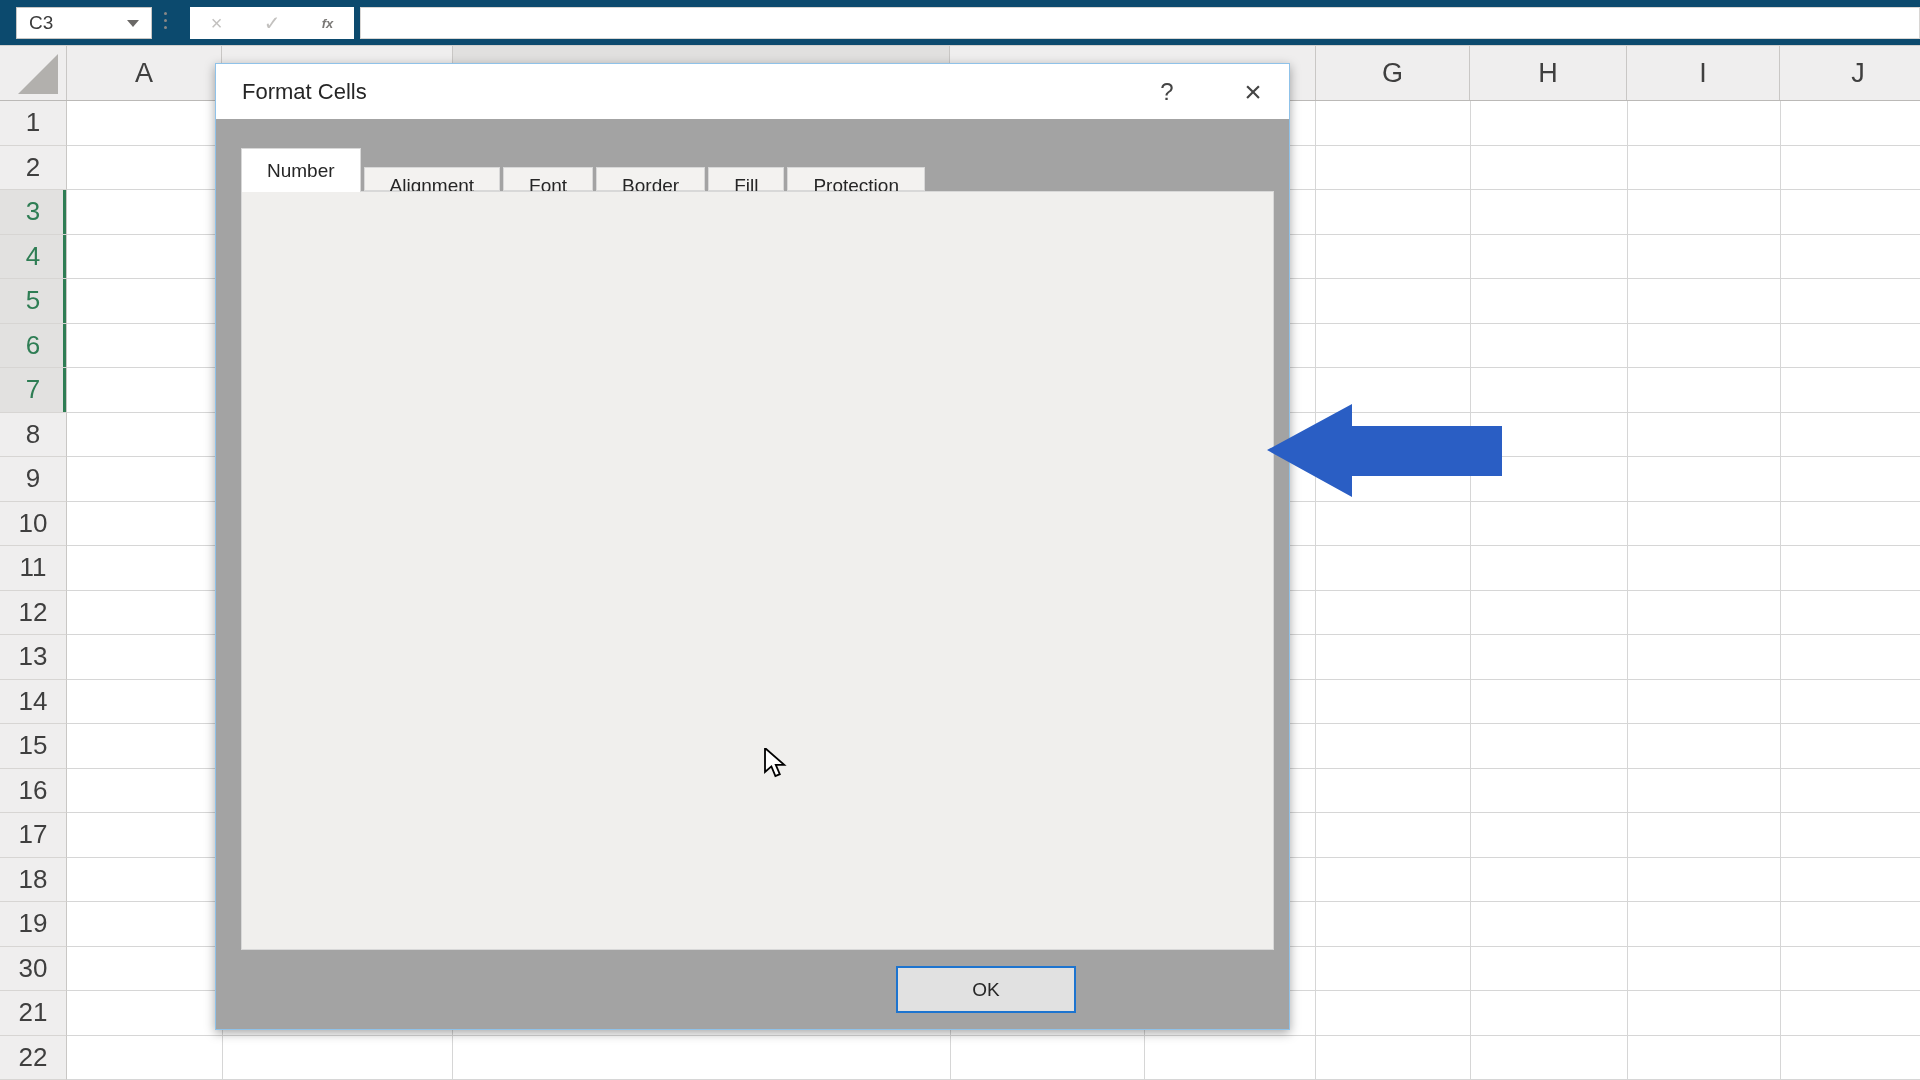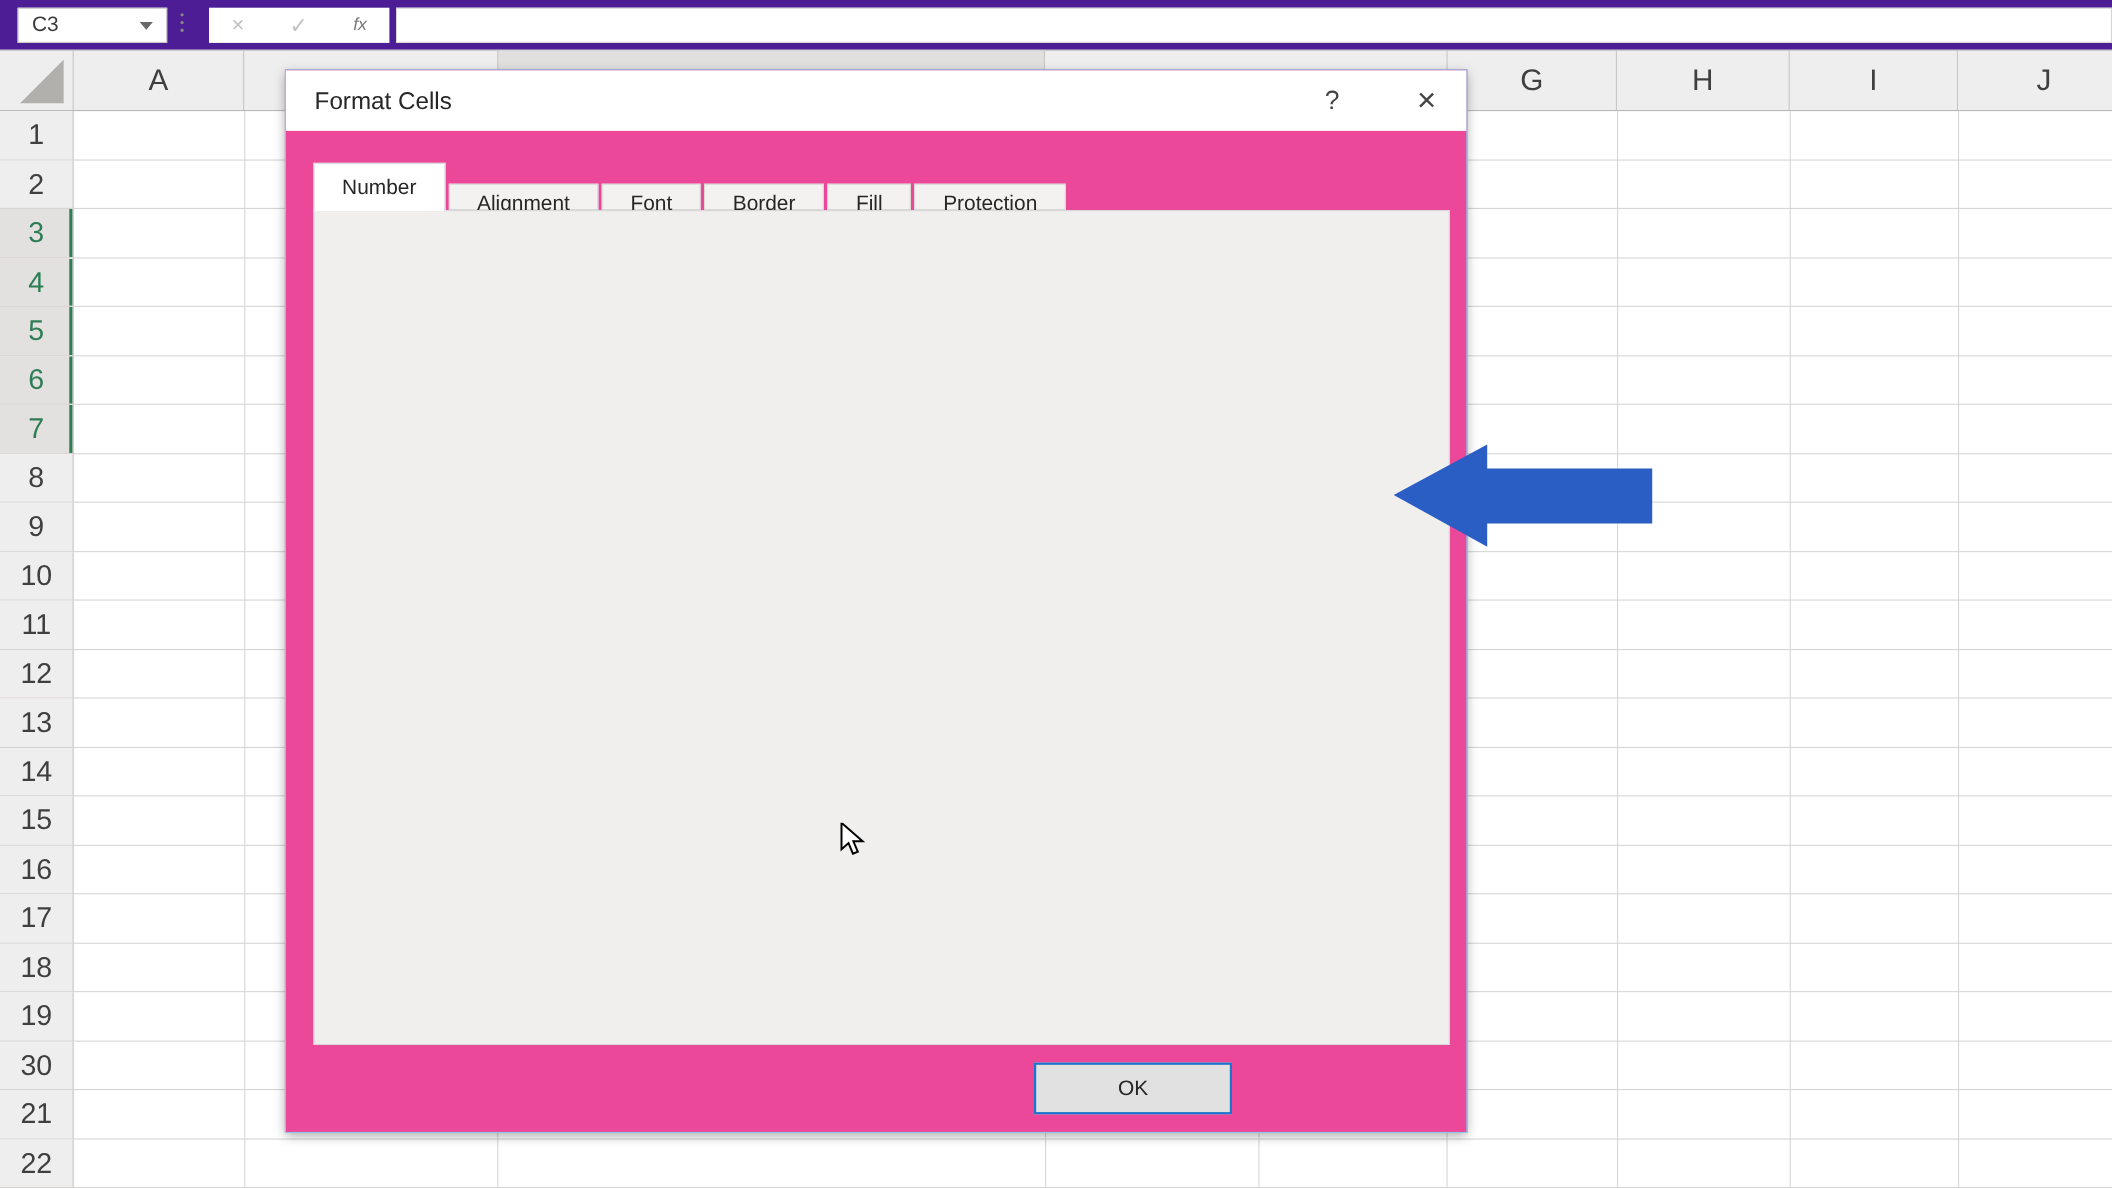--- a/index.html
+++ b/index.html
@@ -2,32 +2,32 @@
 <html><head>
 <meta charset="utf-8">
 <style>
   * { margin:0; padding:0; box-sizing:border-box; }
   html,body { width:1920px; height:1080px; overflow:hidden; background:#fff;
               font-family:"Liberation Sans", sans-serif; }
   #page { position:relative; width:1920px; height:1080px; overflow:hidden; }
 
   
   #topbar { position:absolute; left:0; top:0; width:1920px; height:46px;
-            background:#4c1d95; border-bottom:1px solid #d2d0ce; z-index:1; }
+            background:#0c4a6e; border-bottom:1px solid #d2d0ce; z-index:1; }
   .namebox { position:absolute; left:16px; top:7px; width:136px; height:32px;
              background:#fff; border:1px solid #c8c6c4; display:flex; align-items:center; }
   .namebox .nbtext { font-size:19px; color:#3b3b3b; padding-left:12px; flex:1; }
   .caret-down { width:0; height:0; border-left:6px solid transparent; border-right:6px solid transparent;
                 border-top:7px solid #6a6866; margin-right:12px; }
   .dots-icon { position:absolute; left:164px; top:12px; display:flex; flex-direction:column; gap:4px; }
   .dots-icon i { width:3px; height:3px; border-radius:50%; background:#8a8886; }
   .fbtns { position:absolute; left:190px; top:7px; width:164px; height:32px; background:#fff;
            display:flex; align-items:center; justify-content:space-around; }
   .fbtn-x, .fbtn-check { font-size:20px; color:#c3c1bf; }
-  .fbtn-fx { font-size:16px; font-style:italic; font-weight:normal; color:#7a7876; }
+  .fbtn-fx { font-size:13px; font-style:italic; font-weight:bold; color:#7a7876; }
   .finput { position:absolute; left:360px; top:7px; width:1560px; height:32px;
             background:#fff; border:1px solid #d8d6d4; font-size:19px; color:#333;
             padding-left:10px; line-height:30px; }
 
   
   #colheaders { position:absolute; left:0; top:46px; width:1920px; height:55px;
                 background:#efeeee; border-bottom:1px solid #bbb9b7; z-index:1; }
   .selectall { position:absolute; left:0; top:0; width:67px; height:54px;
                border-right:1px solid #c9c7c5; }
   .selectall svg { position:absolute; right:8px; bottom:6px; }
@@ -48,22 +48,22 @@
   .rh.sel { background:#e2e1e0; color:#2e7d54; box-shadow:inset -3px 0 0 #2e7d54; }
 
   #gridarea { position:absolute; left:67px; top:101px; width:1853px; height:979px; background:#fff; }
   .grow { height:44.5px; border-bottom:1px solid #d6d6d6; }
   .vline { position:absolute; top:0; bottom:0; width:1px; background:#d6d6d6; }
   .v1{left:155px}.v2{left:385px}.v3{left:883px}.v4{left:1077px}
   .v5{left:1248px}.v6{left:1403px}.v7{left:1560px}.v8{left:1713px}
 
   
   #dialog { position:absolute; left:215px; top:63px; width:1075px; height:967px;
-            background:#ec4899; border:1px solid #8fc2e9; box-shadow:0 3px 10px rgba(0,0,0,.35);
-            z-index:10;margin-left:44px; }
+            background:#a3a3a3; border:1px solid #8fc2e9; box-shadow:0 3px 10px rgba(0,0,0,.35);
+            z-index:10; }
   .titlebar { position:absolute; left:0; top:0; width:100%; height:55px; background:#fff; }
   .dlg-title { position:absolute; left:26px; top:0; line-height:55px; font-size:22px; color:#262626; }
   .dlg-help, .dlg-close { position:absolute; top:0; width:44px; height:55px; display:flex;
             align-items:center; justify-content:center; color:#444; }
   .dlg-help { right:100px; font-size:24px; }
   .dlg-close { right:14px; font-size:30px; font-weight:300; }
 
   .tabstrip { position:absolute; left:25px; top:84px; display:flex; align-items:flex-end; }
   .tab { height:24px; line-height:36px; padding:0 25px; font-size:19px; color:#262626;
          background:#f3f2f0; border:1px solid #d8d8d8; margin-right:3px; }

